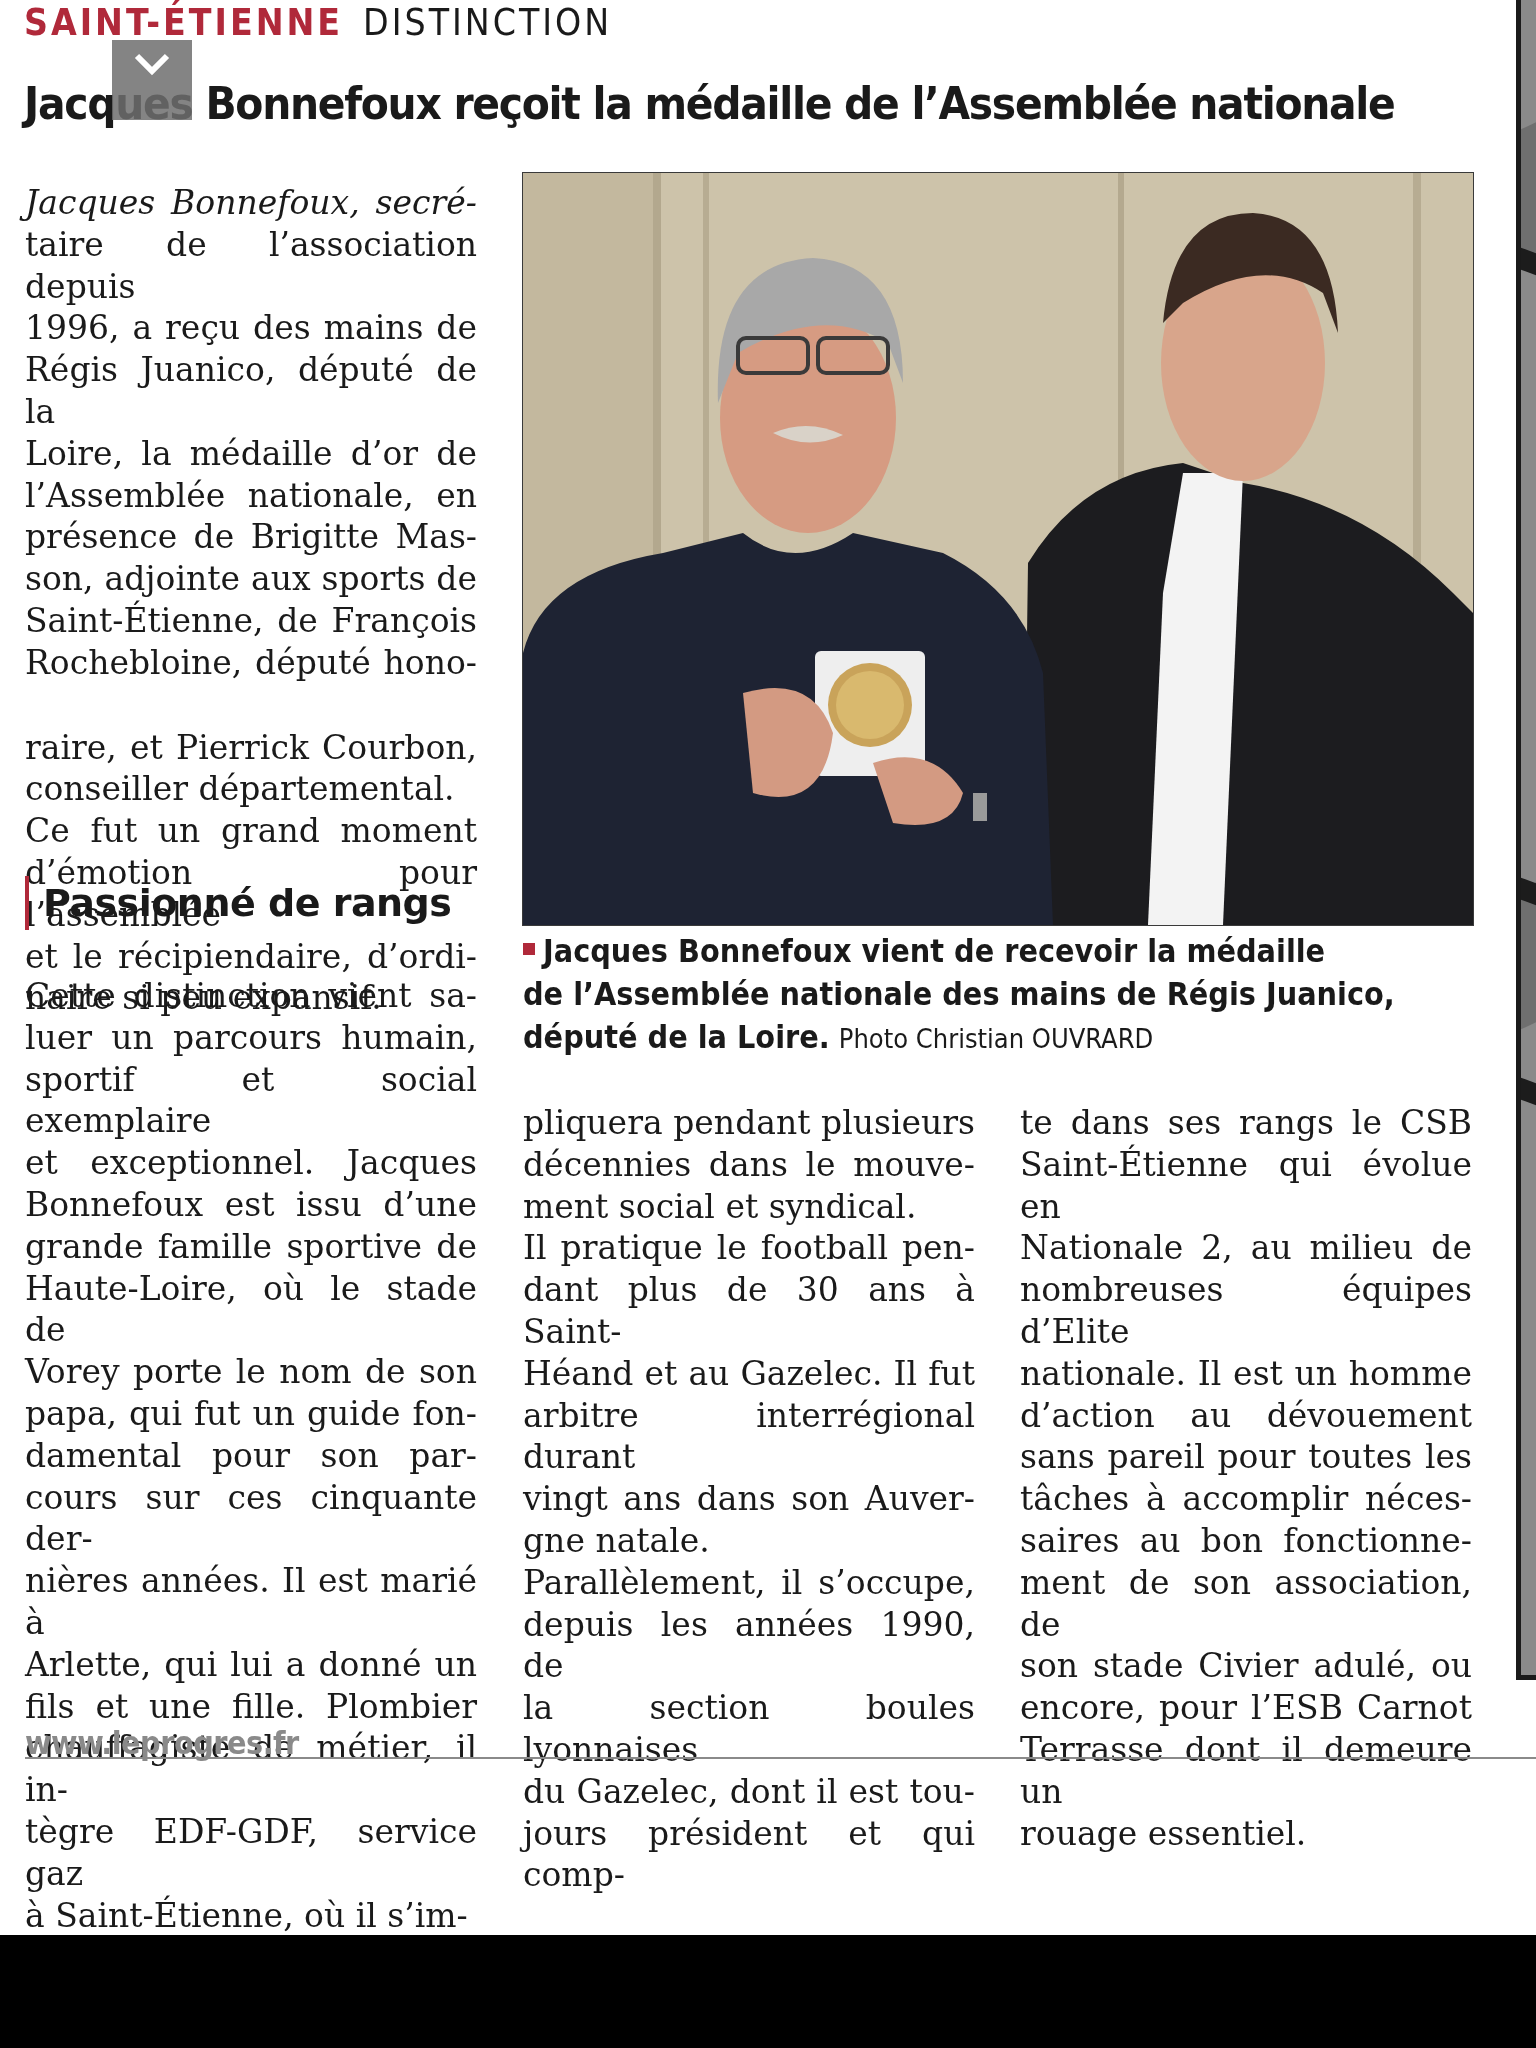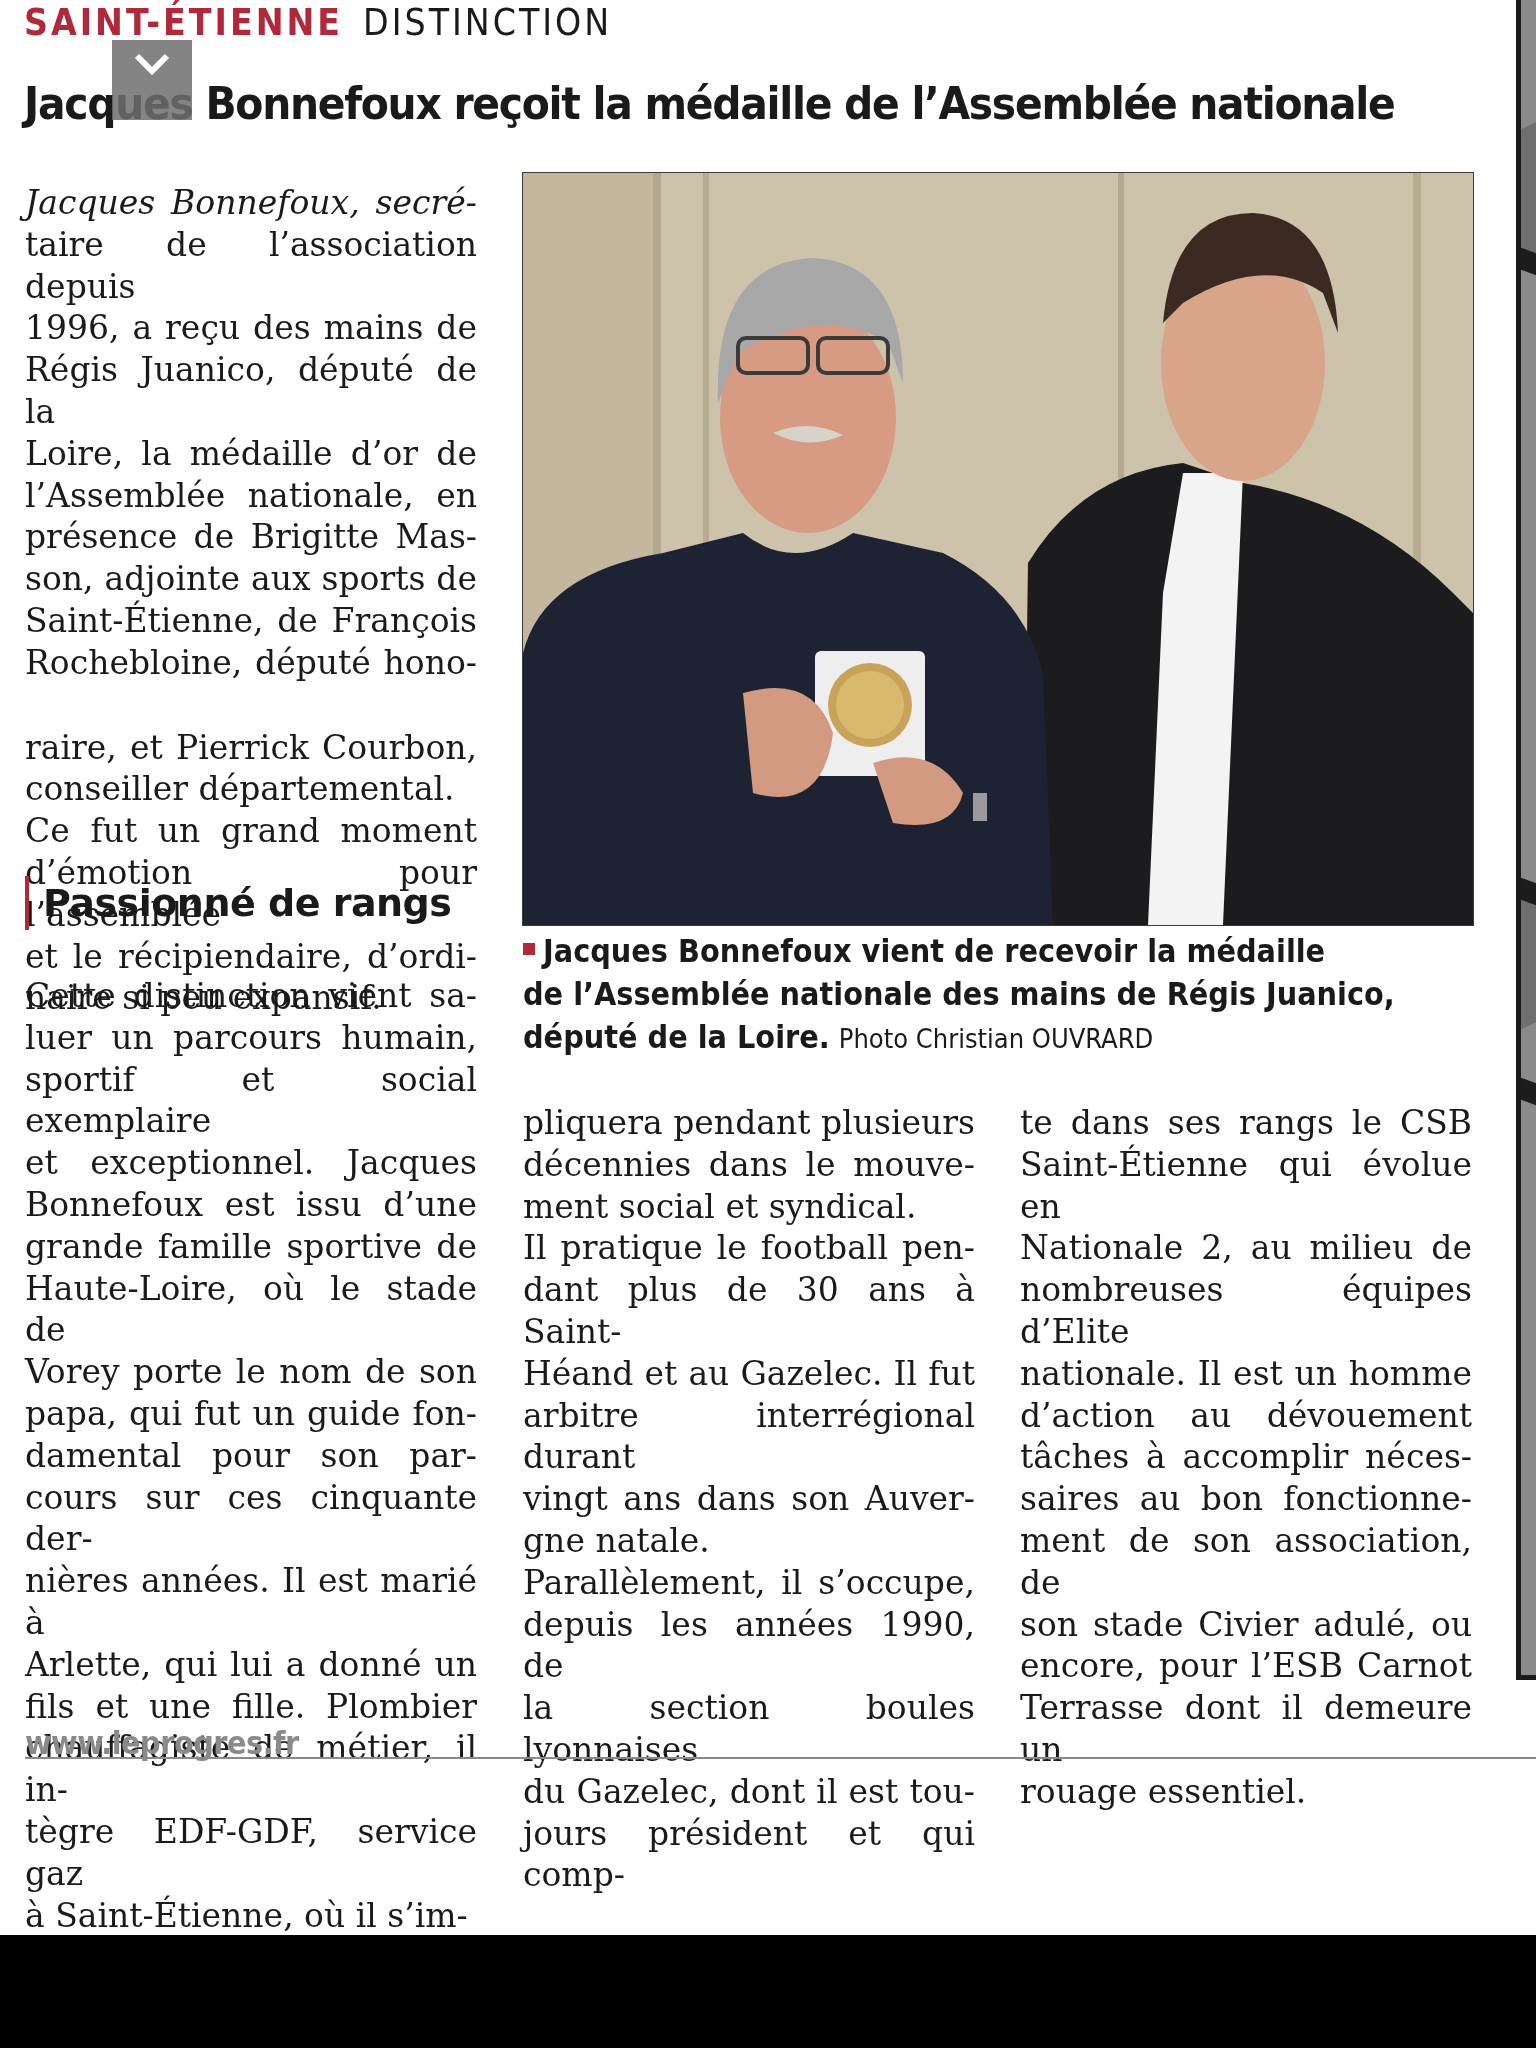--- a/index.html
+++ b/index.html
@@ -138,20 +138,21 @@
       <div style="text-align: justify; text-align-last: justify;">du Gazelec, dont il est tou-</div>
       <div style="text-align: justify; text-align-last: left;">jours président et qui comp-</div>
     </div>
   <div class="col col3" id="c3">
       <div style="text-align: justify; text-align-last: justify;">te dans ses rangs le CSB</div>
       <div style="text-align: justify; text-align-last: justify;">Saint-Étienne qui évolue en</div>
       <div style="text-align: justify; text-align-last: justify;">Nationale 2, au milieu de</div>
       <div style="text-align: justify; text-align-last: justify;">nombreuses équipes d’Elite</div>
       <div style="text-align: justify; text-align-last: justify;">nationale. Il est un homme</div>
       <div style="text-align: justify; text-align-last: justify;">d’action au dévouement</div>
+      <div style="text-align: justify; text-align-last: justify;">sans pareil pour toutes les</div>
       <div style="text-align: justify; text-align-last: justify;">tâches à accomplir néces-</div>
       <div style="text-align: justify; text-align-last: justify;">saires au bon fonctionne-</div>
       <div style="text-align: justify; text-align-last: justify;">ment de son association, de</div>
       <div style="text-align: justify; text-align-last: justify;">son stade Civier adulé, ou</div>
       <div style="text-align: justify; text-align-last: justify;">encore, pour l’ESB Carnot</div>
       <div style="text-align: justify; text-align-last: justify;">Terrasse dont il demeure un</div>
       <div style="text-align: justify; text-align-last: left;">rouage essentiel.</div>
     </div>
 
   <div class="footer-url">www.leprogres.fr</div>

